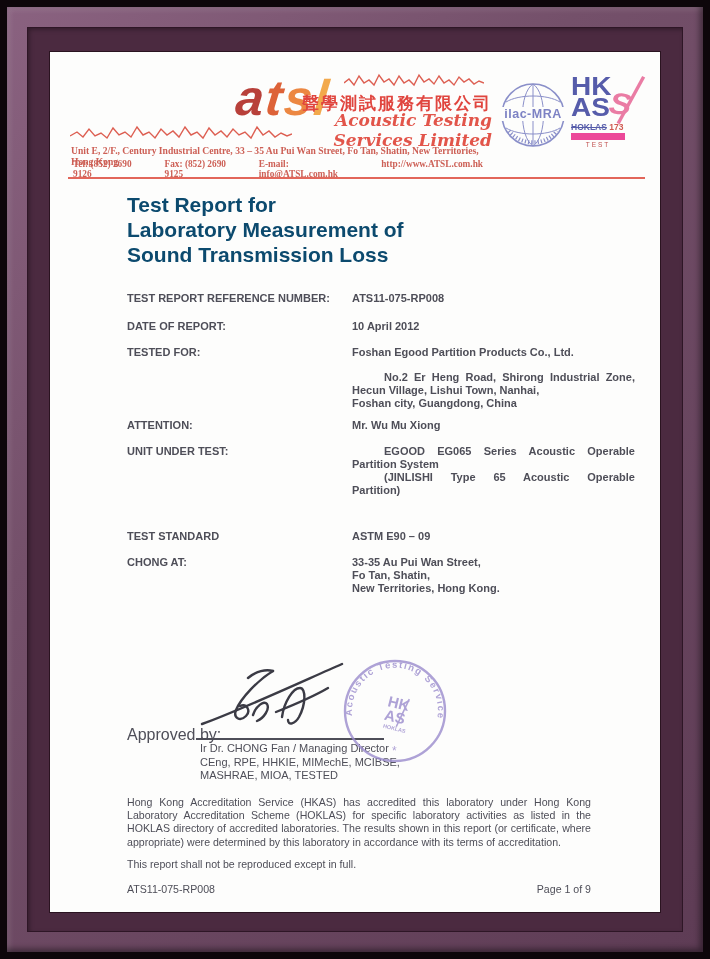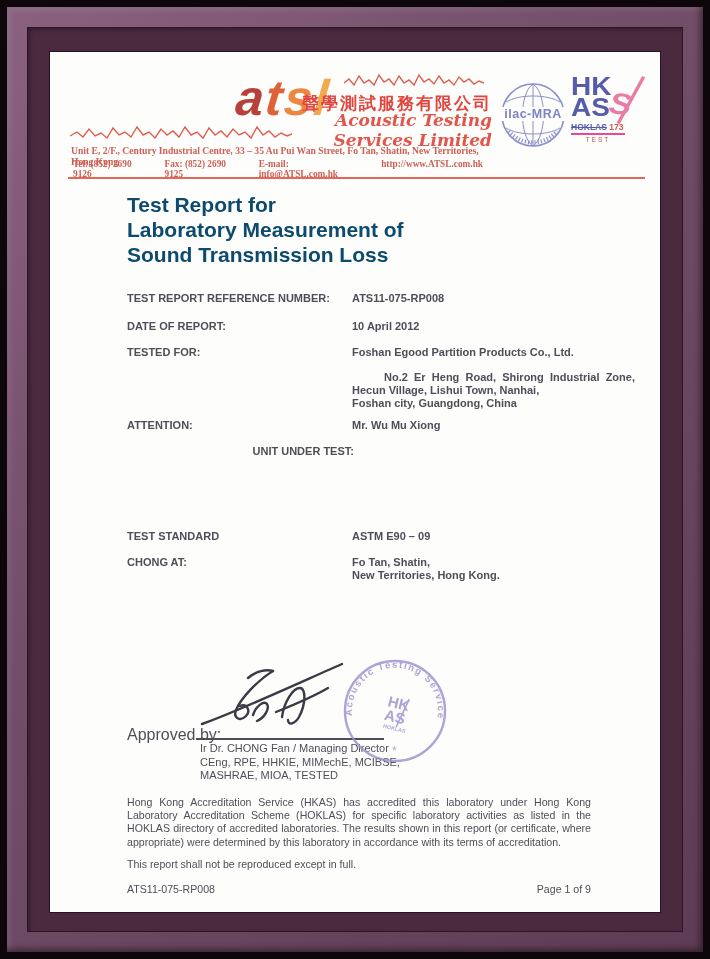--- a/index.html
+++ b/index.html
@@ -64,21 +64,21 @@
     position:absolute;left:18px;top:125px;width:577px;height:2px;
     background:#e2665a;
   }
   
   .ilac{position:absolute;left:449px;top:29px;}
   
   .hkas{position:absolute;left:521px;top:24px;width:72px;}
   .hkas-letters{position:relative;width:60px;font-weight:900;font-size:25px;line-height:21px;color:#565caa;transform:scaleX(1.12);transform-origin:left;letter-spacing:0px;}
   .hkas-ribbon{position:absolute;left:34px;top:13px;font-size:30px;line-height:30px;font-weight:bold;font-style:italic;color:#ea7ca4;transform:rotate(6deg);}
   .hkas-stroke{position:absolute;left:52px;top:-2px;width:2.5px;height:52px;background:#ea7ca4;transform:rotate(26deg);}
-  .hkas-sub{margin-top:4px;font-size:8.5px;font-weight:bold;white-space:nowrap;border-bottom:2px solid #ec4899;padding-bottom:1px;width:54px;}
+  .hkas-sub{margin-top:4px;font-size:8.5px;font-weight:bold;white-space:nowrap;border-bottom:7px solid #ec4899;padding-bottom:1px;width:54px;}
   .hkas-sub .scheme{color:#565caa;text-decoration:line-through;}
   .hkas-sub .num{color:#d05a50;}
   .hkas-test{width:54px;text-align:center;font-size:6.5px;letter-spacing:2px;color:#c0504d;margin-top:1px;}
   
   .doc-title{
     position:absolute;left:77px;top:140px;
     font-size:21px;font-weight:bold;line-height:25px;color:#0c4a6e;
   }
   
   .frow{position:absolute;left:77px;width:476px;display:flex;color:#4e4e58;justify-content:center;}
@@ -190,30 +190,37 @@
     </div>
   </div>
   <div class="frow" style="top:367px">
     <div class="lab">ATTENTION:</div>
     <div class="val">
         <div class="vl">Mr. Wu Mu Xiong</div>
       </div>
   </div>
   <div class="frow" style="top:393px">
     <div class="lab">UNIT UNDER TEST:</div>
+    <div class="val">
+      <div class="vl jl">EGOOD EG065 Series Acoustic Operable</div>
+      <div class="vl">Partition System</div>
+      <div class="vl jl">(JINLISHI Type 65 Acoustic Operable</div>
+      <div class="vl">Partition)</div>
+    </div>
   </div>
   <div class="frow" style="top:478px">
     <div class="lab">TEST STANDARD</div>
     <div class="val">
         <div class="vl">ASTM E90 – 09</div>
       </div>
   </div>
   <div class="frow" style="top:504px">
     <div class="lab">CHONG AT:</div>
     <div class="val">
+      <div class="vl">33-35 Au Pui Wan Street,</div>
       <div class="vl">Fo Tan, Shatin,</div>
       <div class="vl">New Territories, Hong Kong.</div>
     </div>
   </div>
 
   <svg class="sig-svg" width="150" height="80" viewBox="0 0 150 80">
     <g fill="none" stroke="#3b3b45" stroke-width="2.4" stroke-linecap="round">
       <path d="M6,64 C40,52 105,22 146,4"></path>
       <path d="M52,18 C60,11 70,9 77,11"></path>
       <path d="M77,11 C62,20 45,38 40,50 C37,58 44,62 50,56 C55,51 51,43 44,46"></path>

